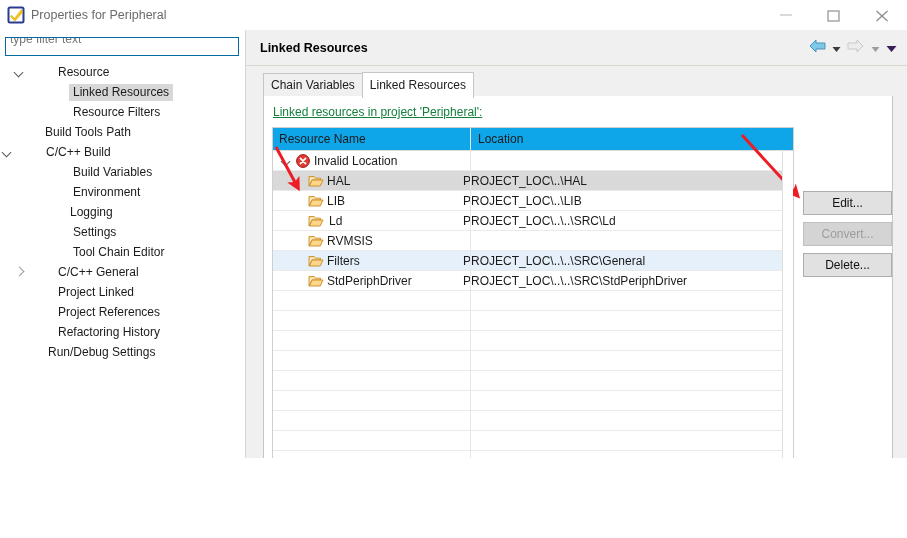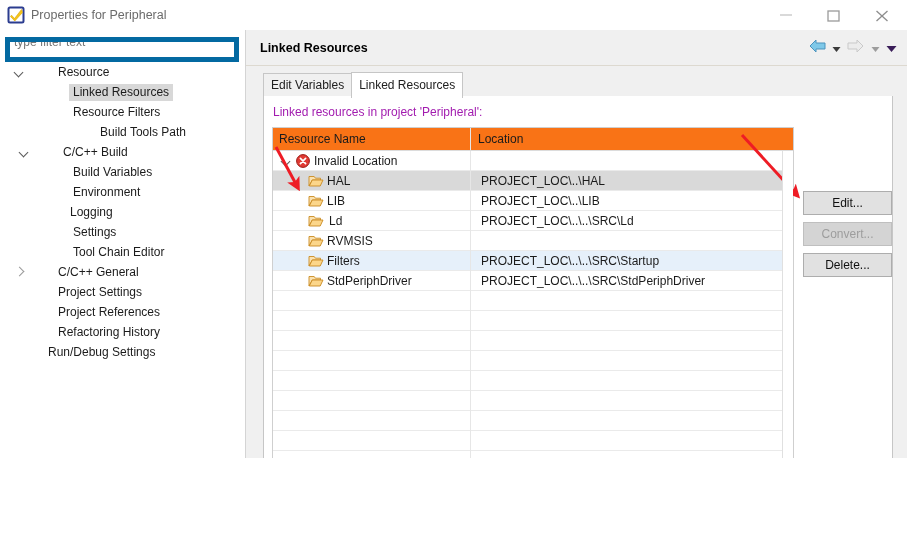--- a/index.html
+++ b/index.html
@@ -10,21 +10,21 @@
   .titlebar{position:absolute;left:0;top:0;width:907px;height:30px;background:#ffffff;border-bottom:1px solid #e6e6e6;}
   .app-icon{position:absolute;left:7px;top:6px;width:18px;height:18px;}
   .title-text{position:absolute;left:31px;top:7px;color:#6b6b6b;font-size:12.5px;line-height:16px;}
   .wbtn{position:absolute;top:0;width:46px;height:29px;}
   .wbtn svg{position:absolute;left:15px;top:10px;}
   #w-min{left:764px;} #w-max{left:812px;} #w-close{left:860px;}
 
   
   .left-panel{position:absolute;left:0;top:30px;width:245px;height:508px;background:#ffffff;}
   .vdivider{position:absolute;left:245px;top:30px;width:1px;height:508px;background:#d4d4d4;}
-  .filter-box{position:absolute;left:5px;top:7px;width:234px;height:19px;border:5px solid #0369a1;background:#fff;
+  .filter-box{position:absolute;left:5px;top:7px;width:234px;height:19px;border:1px solid #0369a1;background:#fff;
               box-sizing:border-box;font-family:"Liberation Sans",sans-serif;font-size:12px;color:#ef4444;padding:0 0 15px 4px;line-height:17px;}
   .tree{position:absolute;left:0;top:32px;width:245px;}
   .tree-row{position:relative;height:20px;line-height:20px;white-space:nowrap;}
   .exp{display:inline-block;width:14px;height:20px;vertical-align:top;position:relative;}
   .exp.down:after{content:"";position:absolute;left:2px;top:7px;width:6px;height:6px;
       border-left:1.6px solid #5a5a5a;border-bottom:1.6px solid #5a5a5a;transform:rotate(-45deg);}
   .exp.right:after{content:"";position:absolute;left:3px;top:6px;width:6px;height:6px;
       border-right:1.6px solid #9a9a9a;border-top:1.6px solid #9a9a9a;transform:rotate(45deg);}
   .tree-lbl{display:inline-block;padding:0 4px;height:17px;line-height:17px;vertical-align:middle;color:#1b1b1b;margin-left:27px;}
   .tree-row.sel .tree-lbl{background:#d8d8d8;}
@@ -35,41 +35,41 @@
   .nav-group{position:absolute;right:10px;top:9px;height:20px;}
   .nav-item{display:inline-block;vertical-align:middle;margin-left:3px;height:20px;line-height:20px;}
   .hr-top{position:absolute;left:0;top:35px;width:661px;height:1px;background:#ddd9d0;}
 
   .tabstrip{position:absolute;left:17px;top:42px;height:25px;}
   .tab{position:relative;display:inline-block;height:24px;line-height:23px;padding:0 7px;border:1px solid #c6c6c6;
        border-bottom:none;background:#f0f0f0;color:#202020;vertical-align:bottom;margin-right:-1px;font-size:12px;}
   .tab.active{background:#ffffff;height:25px;line-height:24px;z-index:3;border-color:#c6c6c6;}
 
   .content{position:absolute;left:17px;top:66px;width:630px;height:472px;background:#ffffff;border:1px solid #c6c6c6;border-top:none;box-sizing:border-box;}
-  .desc{position:absolute;left:9px;top:9px;color:#a21caf;}
+  .desc{position:absolute;left:9px;top:9px;color:#15803d;text-decoration:underline;}
 
   
   .table{position:absolute;left:8px;top:31px;width:522px;height:441px;border:1px solid #cfcfcf;box-sizing:border-box;background:#fff;overflow:hidden;}
-  .thead{position:relative;height:22px;background:#f97316;border-bottom:1px solid #dcdcdc;}
+  .thead{position:relative;height:22px;background:#0ea5e9;border-bottom:1px solid #dcdcdc;}
   .th{position:absolute;top:0;height:22px;line-height:22px;color:#1b1b1b;}
   .th.c0{left:6px;}
   .th.c1{left:205px;}
   .col-sep{position:absolute;left:197px;top:0;width:1px;height:100%;background:#e6e6e6;z-index:1;}
   .scroll-gutter{position:absolute;right:0;top:0;width:10px;height:100%;background:#ffffff;border-left:1px solid #e0e0e0;z-index:2;}
   .tbody{position:relative;height:418px;
     background:repeating-linear-gradient(to bottom,#ffffff 0px,#ffffff 19px,#eaeaea 19px,#eaeaea 20px);}
   .trow{position:relative;height:20px;line-height:20px;border-bottom:1px solid #eaeaea;box-sizing:border-box;white-space:nowrap;}
   .trow.selected{background:#d9d9d9;}
   .trow.focused{background:#e6f0fa;}
   .rexp{position:absolute;left:9px;top:0;width:10px;height:20px;}
   .rexp:after{content:"";position:absolute;left:0px;top:7px;width:6px;height:6px;
       border-left:1.6px solid #5a5a5a;border-bottom:1.6px solid #5a5a5a;transform:rotate(-45deg);}
   .ricon{position:absolute;top:2px;width:16px;height:16px;}
   .rtext{position:absolute;top:0;height:20px;line-height:20px;color:#1b1b1b;}
-  .rloc{position:absolute;left:208px;top:0;height:20px;line-height:20px;color:#1b1b1b;}
+  .rloc{position:absolute;left:190px;top:0;height:20px;line-height:20px;color:#1b1b1b;}
 
   
   .btn{position:absolute;left:539px;width:89px;height:24px;line-height:22px;text-align:center;
        background:#e1e1e1;border:1px solid #adadad;box-sizing:border-box;color:#101010;font-size:12px;}
   .btn.disabled{background:#d4d4d4;border-color:#bfbfbf;color:#9d9d9d;}
 
   
   .annot{position:absolute;left:0;top:0;width:907px;height:538px;pointer-events:none;}
 
   
@@ -115,24 +115,24 @@
     <div class="tree">
         <div class="tree-row" style="padding-left: 13px;">
         <span class="exp down"></span><span class="tree-lbl">Resource</span>
       </div>
         <div class="tree-row sel" style="padding-left: 28px;">
         <span class="exp"></span><span class="tree-lbl">Linked Resources</span>
       </div>
         <div class="tree-row" style="padding-left: 28px;">
         <span class="exp"></span><span class="tree-lbl">Resource Filters</span>
       </div>
-        <div class="tree-row" style=" text-align: center;">
+        <div class="tree-row" style="">
         <span class="exp"></span><span class="tree-lbl">Build Tools Path</span>
       </div>
-        <div class="tree-row" style="padding-left: 18px;">
+        <div class="tree-row" style="padding-left: 1px;">
         <span class="exp down"></span><span class="tree-lbl">C/C++ Build</span>
       </div>
         <div class="tree-row" style="padding-left: 28px;">
         <span class="exp"></span><span class="tree-lbl">Build Variables</span>
       </div>
         <div class="tree-row" style="padding-left: 28px;">
         <span class="exp"></span><span class="tree-lbl">Environment</span>
       </div>
         <div class="tree-row" style="padding-left: 25px;">
         <span class="exp"></span><span class="tree-lbl">Logging</span>
@@ -140,21 +140,21 @@
         <div class="tree-row" style="padding-left: 28px;">
         <span class="exp"></span><span class="tree-lbl">Settings</span>
       </div>
         <div class="tree-row" style="padding-left: 28px;">
         <span class="exp"></span><span class="tree-lbl">Tool Chain Editor</span>
       </div>
         <div class="tree-row" style="padding-left: 13px;">
         <span class="exp right"></span><span class="tree-lbl">C/C++ General</span>
       </div>
         <div class="tree-row" style="padding-left: 13px;">
-        <span class="exp"></span><span class="tree-lbl">Project Settings</span>
+        <span class="exp"></span><span class="tree-lbl">Project Linked</span>
       </div>
         <div class="tree-row" style="padding-left: 13px;">
         <span class="exp"></span><span class="tree-lbl">Project References</span>
       </div>
         <div class="tree-row" style="padding-left: 13px;">
         <span class="exp"></span><span class="tree-lbl">Refactoring History</span>
       </div>
         <div class="tree-row" style="padding-left: 3px;">
         <span class="exp"></span><span class="tree-lbl">Run/Debug Settings</span>
       </div>
@@ -190,21 +190,21 @@
       <span class="nav-item">
         <svg width="11" height="8" viewBox="0 0 11 8">
             <path d="M0.5,1 L10.5,1 L5.5,7 Z" fill="#3a1d58"></path>
           </svg>
       </span>
     </div>
 
     <div class="hr-top"></div>
 
     <div class="tabstrip"><div class="tab">
-        <span>Edit Variables</span>
+        <span>Chain Variables</span>
       </div><div class="tab active">
         <span>Linked Resources</span>
       </div></div>
 
     <div class="content">
       <div class="desc">Linked resources in project 'Peripheral':</div>
 
       <div class="table">
         <div class="thead">
           <div class="col-sep"></div>
@@ -259,21 +259,21 @@
                   </svg></span>
               <span class="rtext" style="left: 54px;">RVMSIS</span>
             </div>
               <div class="trow focused">
 
               <span class="ricon" style="left: 35px;"><svg width="16" height="16" viewBox="0 0 16 16">
                     <path d="M1,3.5 L6.2,3.5 L7.4,5.2 L12.5,5.2 L12.5,7 L4.2,7 L1,13 Z" fill="#fbe2b0" stroke="#c98b22" stroke-width="0.9"></path>
                     <path d="M4.3,7 L15,7 L12.2,13 L1.3,13 Z" fill="#fcd68a" stroke="#c98b22" stroke-width="0.9"></path>
                   </svg></span>
               <span class="rtext" style="left: 54px;">Filters</span>
-              <span class="rloc">PROJECT_LOC\..\..\SRC\Startup</span>
+              <span class="rloc">PROJECT_LOC\..\..\SRC\General</span>
             </div>
               <div class="trow">
 
               <span class="ricon" style="left: 35px;"><svg width="16" height="16" viewBox="0 0 16 16">
                     <path d="M1,3.5 L6.2,3.5 L7.4,5.2 L12.5,5.2 L12.5,7 L4.2,7 L1,13 Z" fill="#fbe2b0" stroke="#c98b22" stroke-width="0.9"></path>
                     <path d="M4.3,7 L15,7 L12.2,13 L1.3,13 Z" fill="#fcd68a" stroke="#c98b22" stroke-width="0.9"></path>
                   </svg></span>
               <span class="rtext" style="left: 54px;">StdPeriphDriver</span>
               <span class="rloc">PROJECT_LOC\..\..\SRC\StdPeriphDriver</span>
             </div>

